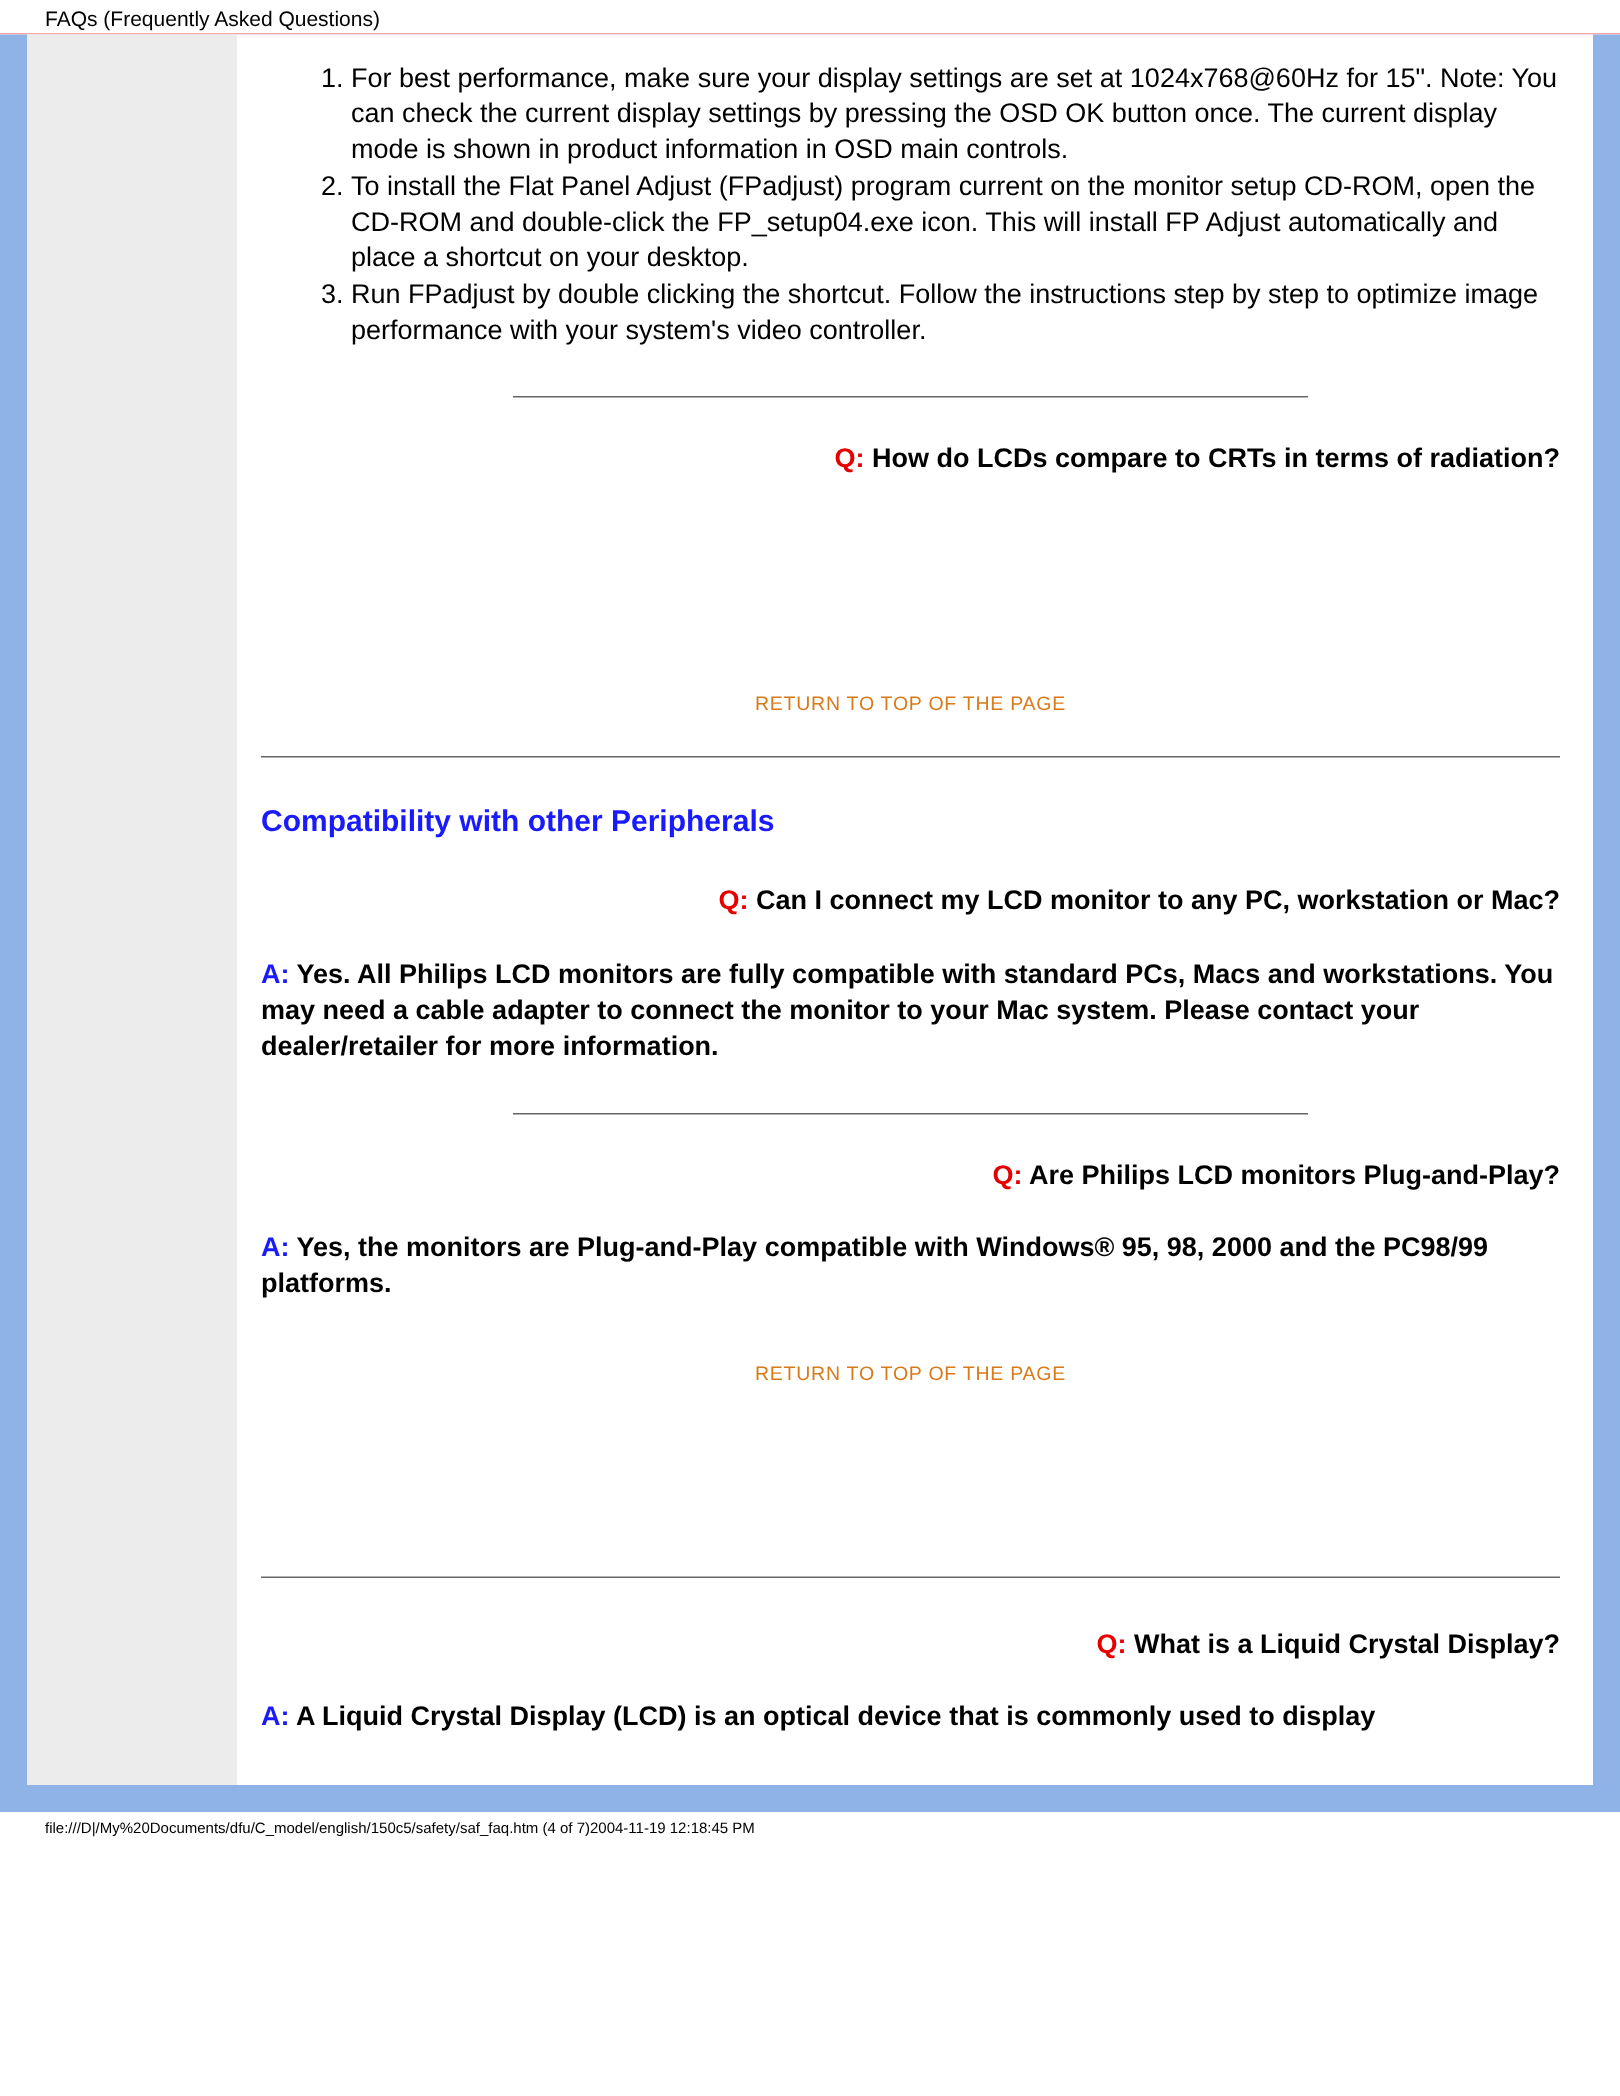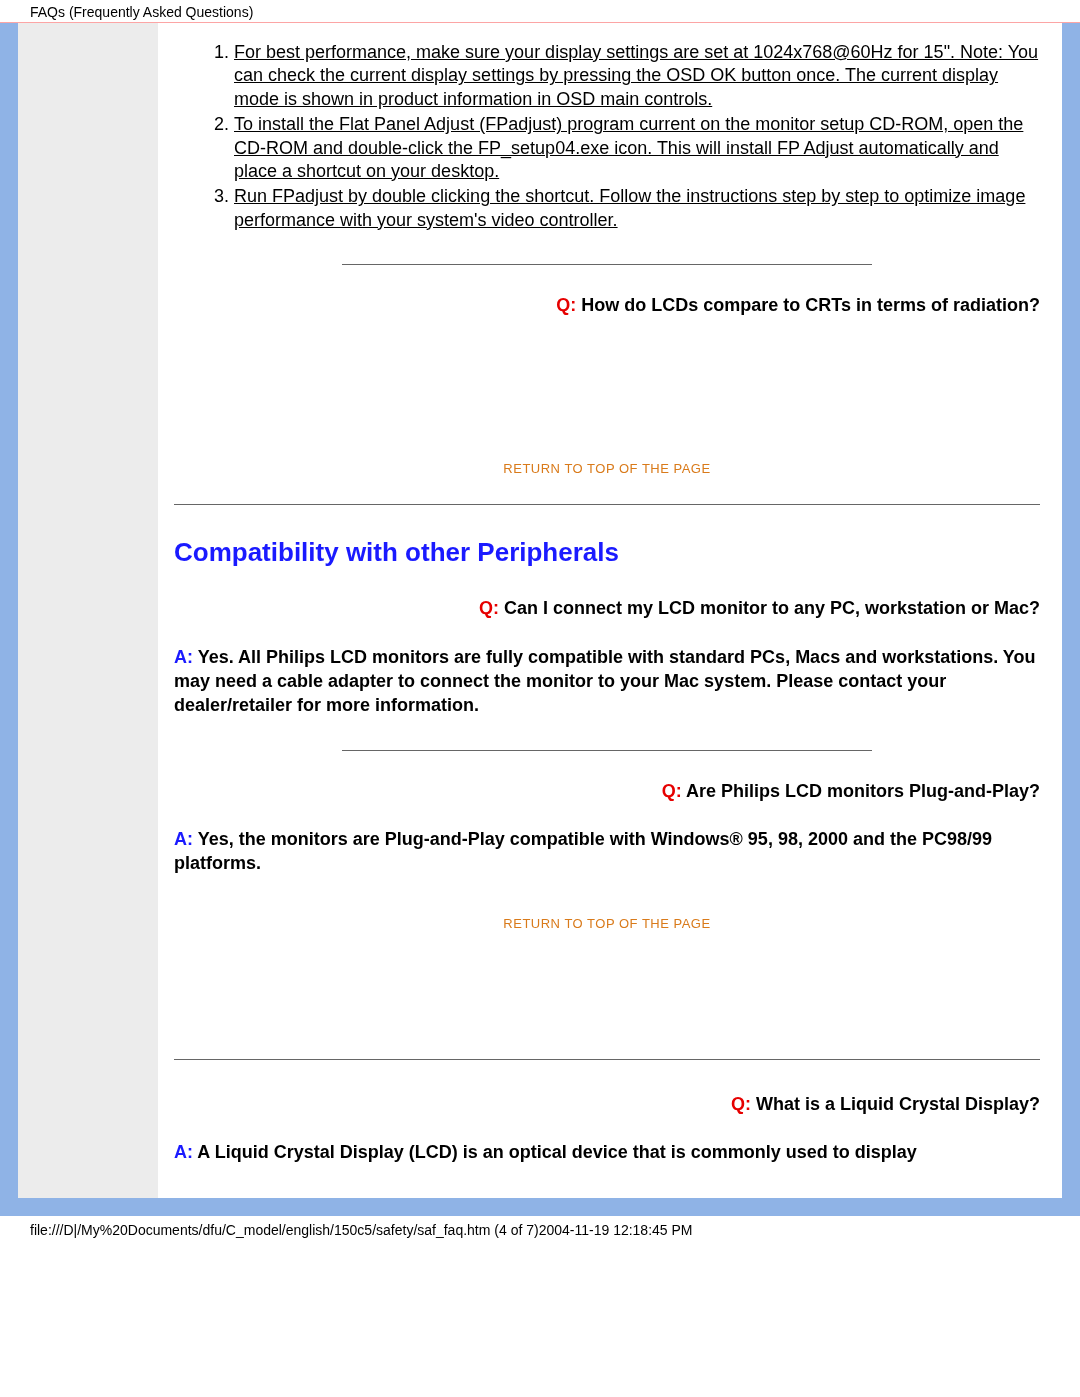--- a/index.html
+++ b/index.html
@@ -28,21 +28,20 @@
     background: #ececec;
     flex-shrink: 0;
   }
   .main {
     flex: 1;
     padding: 18px 22px 10px 16px;
   }
   ol {
     margin: 0 0 8px 0;
     padding-left: 60px;
-    text-decoration: underline;
   }
   ol li {
     margin-bottom: 2px;
     line-height: 1.3;
   }
   .short-hr {
     border: none;
     border-top: 1px solid #666;
     width: 530px;
     margin: 32px auto 28px auto;
@@ -50,37 +49,37 @@
   .full-hr {
     border: none;
     border-top: 1px solid #666;
     margin: 28px 0 32px 0;
   }
   .q-label { color: #e60000; font-weight: bold; }
   .a-label { color: #1a1aff; font-weight: bold; }
   .section-title {
     color: #1a1aff;
     font-weight: bold;
-    font-size: 26px;
+    font-size: 20px;
     margin-bottom: 28px;
     margin-top: 8px;
   }
   .qa-block { margin-bottom: 24px; font-weight: bold; line-height: 1.35; }
   .qa-q { margin-bottom: 24px; text-align: right; }
   .return-link {
     text-align: center;
     color: #d97a1a;
     font-size: 13px;
     letter-spacing: 0.5px;
     margin: 40px 0 20px 0;
     cursor: pointer;
   }
   .spacer-lg { height: 80px; }
   .footer {
-    font-size: 14px;
+    font-size: 10px;
     padding: 6px 0 8px 30px;
   }
 </style>
 </head>
 <body>
 
 <div class="header-band">FAQs (Frequently Asked Questions)</div>
 
 <div class="outer">
   <div class="page">

